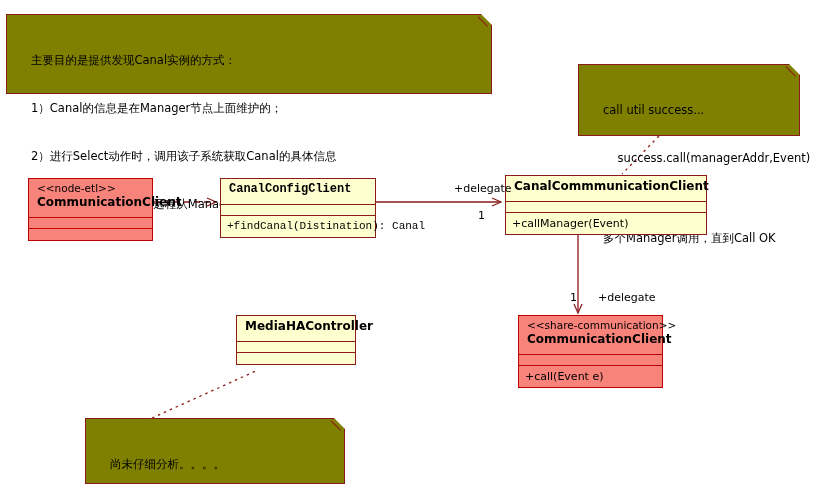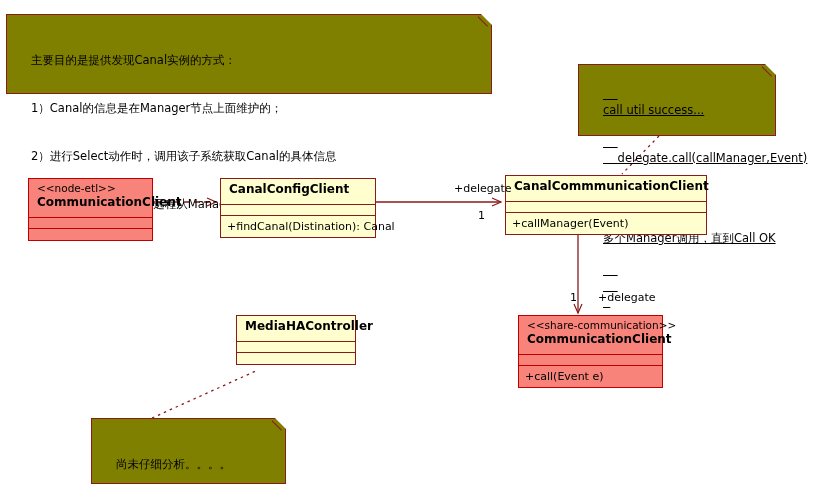--- a/index.html
+++ b/index.html
@@ -167,45 +167,45 @@
 
   <div class="note" style="left:6px; top:14px; width:486px; height:80px;">
     <span class="noteline">主要目的是提供发现Canal实例的方式：</span>
     <span class="noteline">1）Canal的信息是在Manager节点上面维护的；</span>
     <span class="noteline">2）进行Select动作时，调用该子系统获取Canal的具体信息</span>
     <span class="noteline">3）采用循环调用的方式远程从Manager节点处获取信息</span>
     <span class="fold"></span>
     <span class="foldline"></span>
   </div>
 
-  <div class="note" style="left:578px; top:64px; width:198px; height:72px;text-decoration:underline;">
+  <div class="note" style="left:578px; top:64px; width:222px; height:72px;">
     <span class="noteline">call util success...</span>
-    <span class="noteline">    delegate.call(callManager,Event)</span>
+    <span class="noteline">    success.call(managerAddr,Event)</span>
     <span class="noteline"></span>
     <span class="noteline">多个Manager调用，直到Call OK</span>
     <span class="fold"></span>
     <span class="foldline"></span>
   </div>
 
-  <div class="note" style="left:91px; top:418px; width:195px; height:66px;font-family:Liberation Serif, serif;">
+  <div class="note" style="left:85px; top:418px; width:260px; height:66px;font-family:Liberation Serif, serif;">
     <span class="noteline">尚未仔细分析。。。。</span>
     <span class="fold"></span>
     <span class="foldline"></span>
   </div>
 
   <div class="umlclass pink" style="left:28px; top:178px; width:125px;">
     <div class="compart head">
       <span class="stereo">&lt;&lt;node-etl&gt;&gt;</span>
       <span class="cname">CommunicationClient</span>
     </div>
     <div class="compart empty"></div>
     <div class="compart empty"></div>
   </div>
 
-  <div class="umlclass" style="left:220px; top:178px; width:156px;">
+  <div class="umlclass" style="left:220px; top:178px; width:156px;font-family:Liberation Mono, monospace;">
     <div class="compart head">
       <span class="cname">CanalConfigClient</span>
     </div>
     <div class="compart empty"></div>
     <div class="compart">
       <span class="member">+findCanal(Distination): Canal</span>
     </div>
   </div>
 
   <div class="umlclass" style="left:505px; top:175px; width:202px;">

